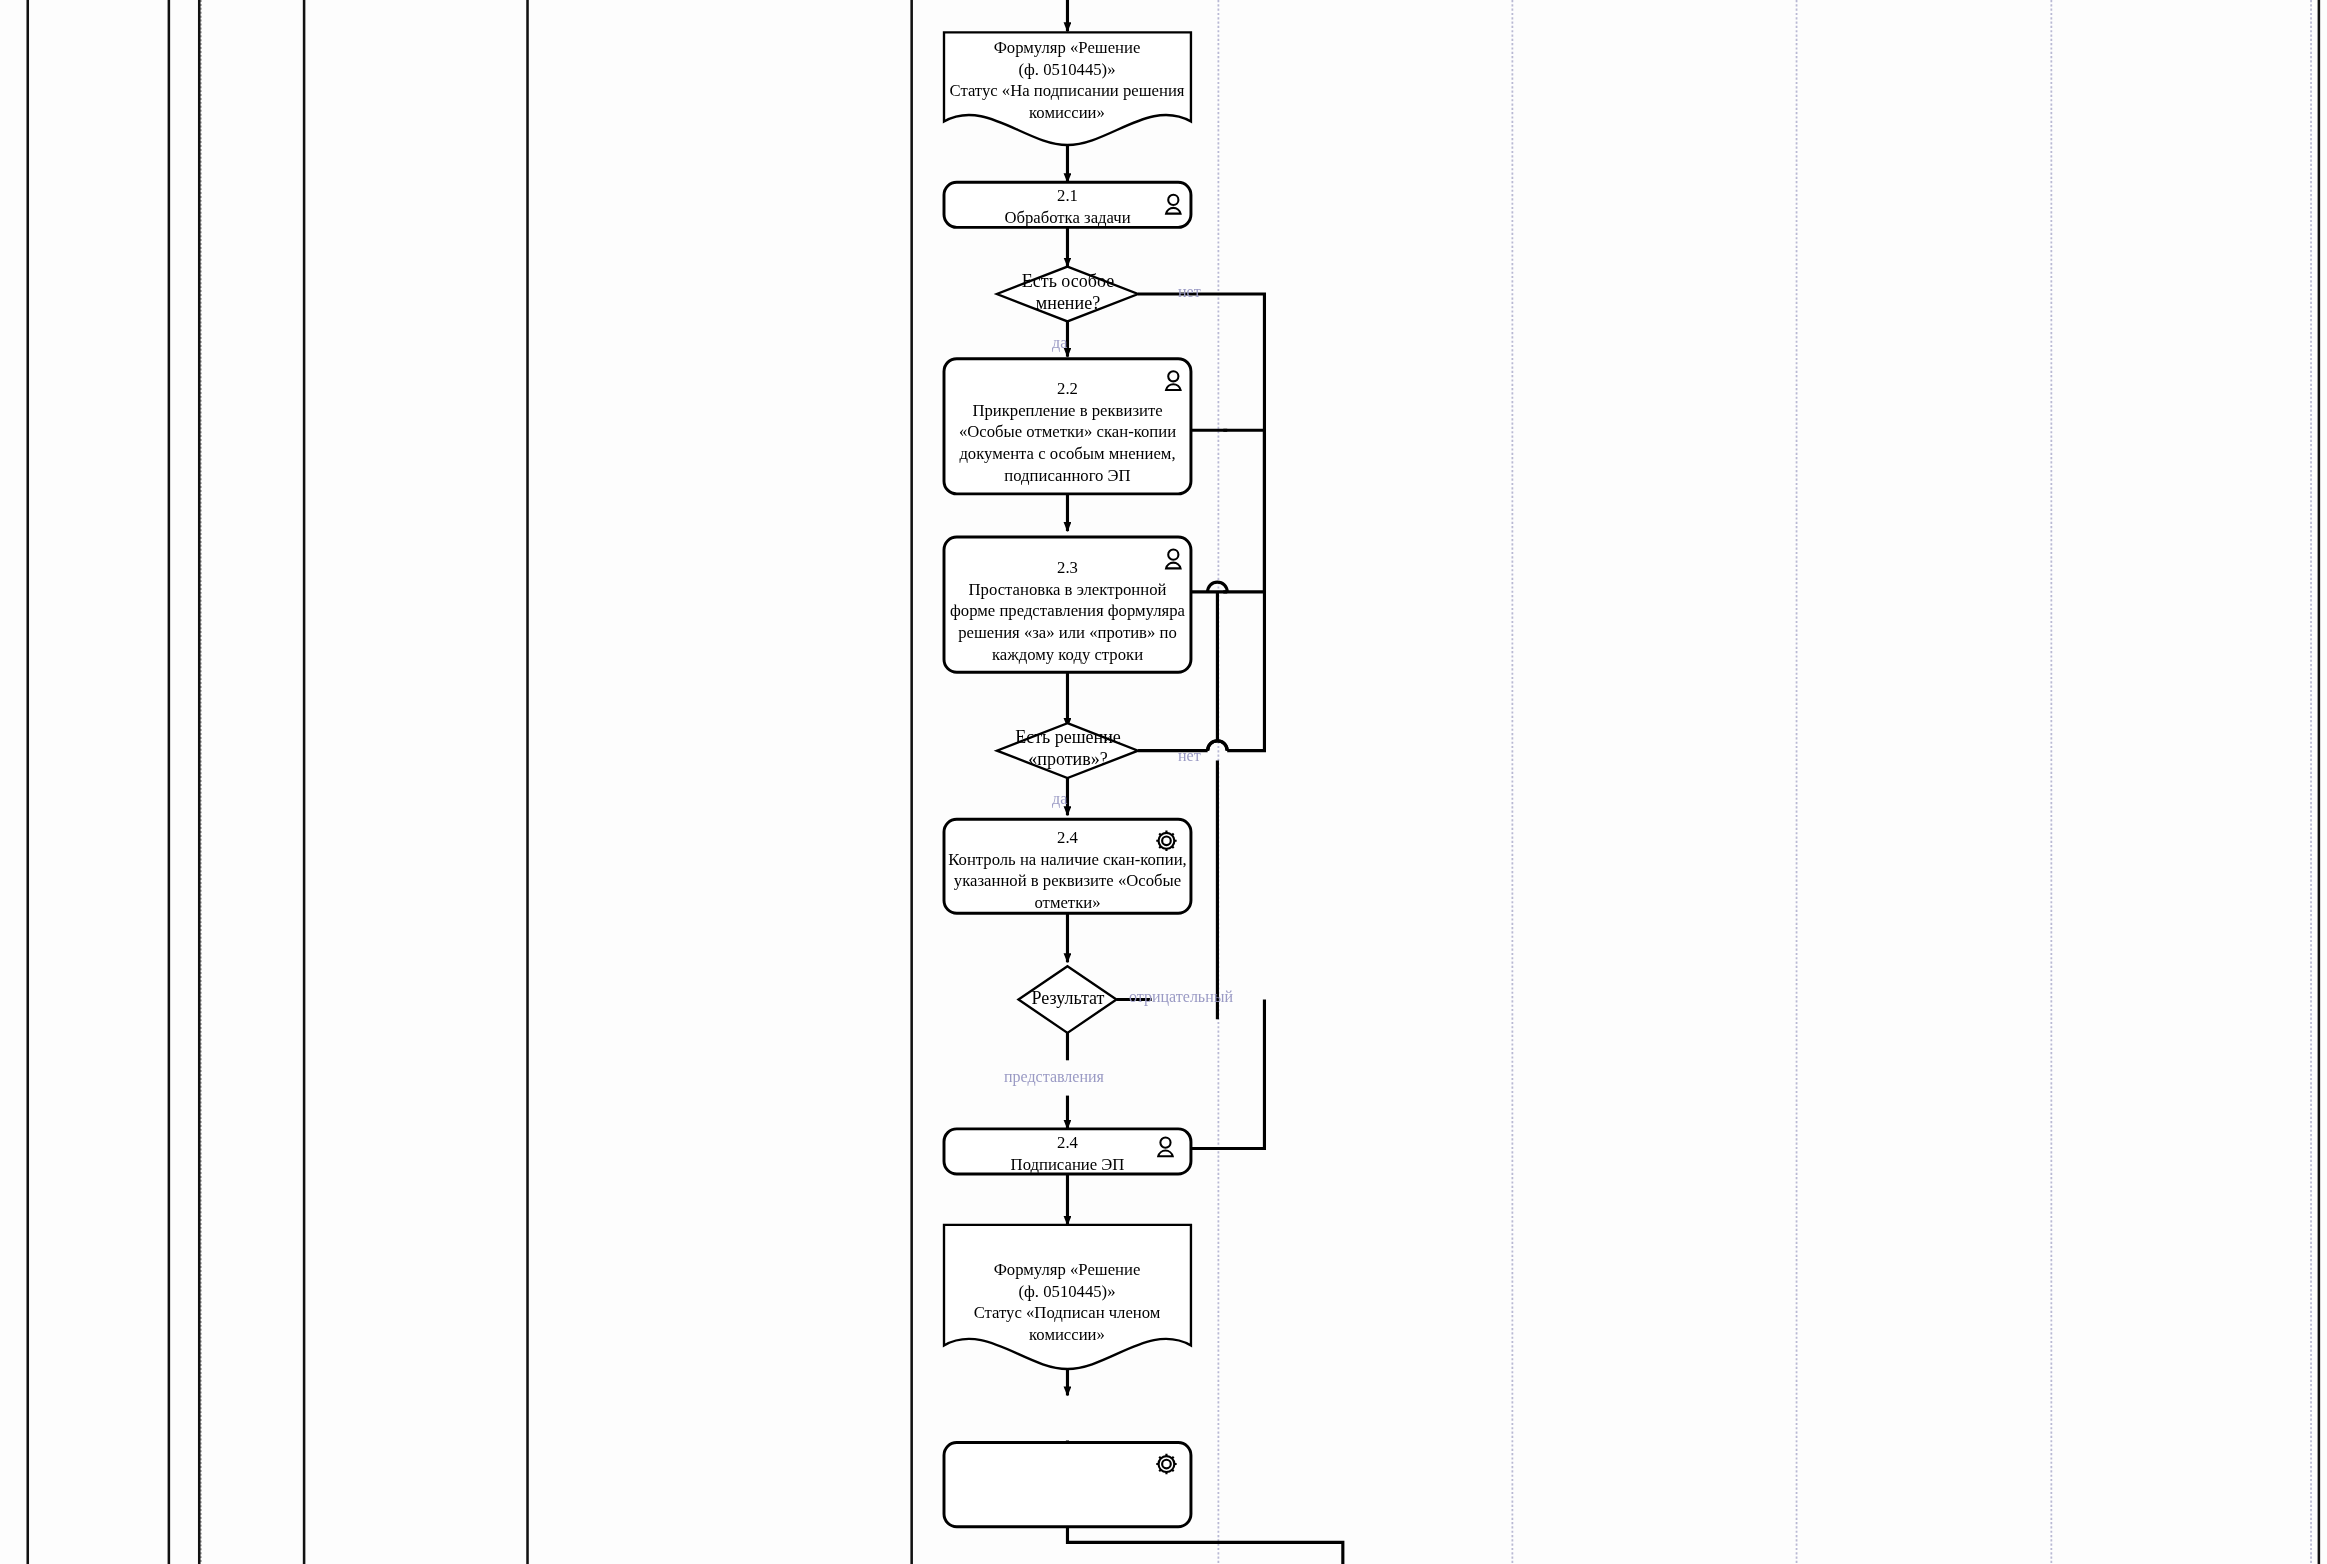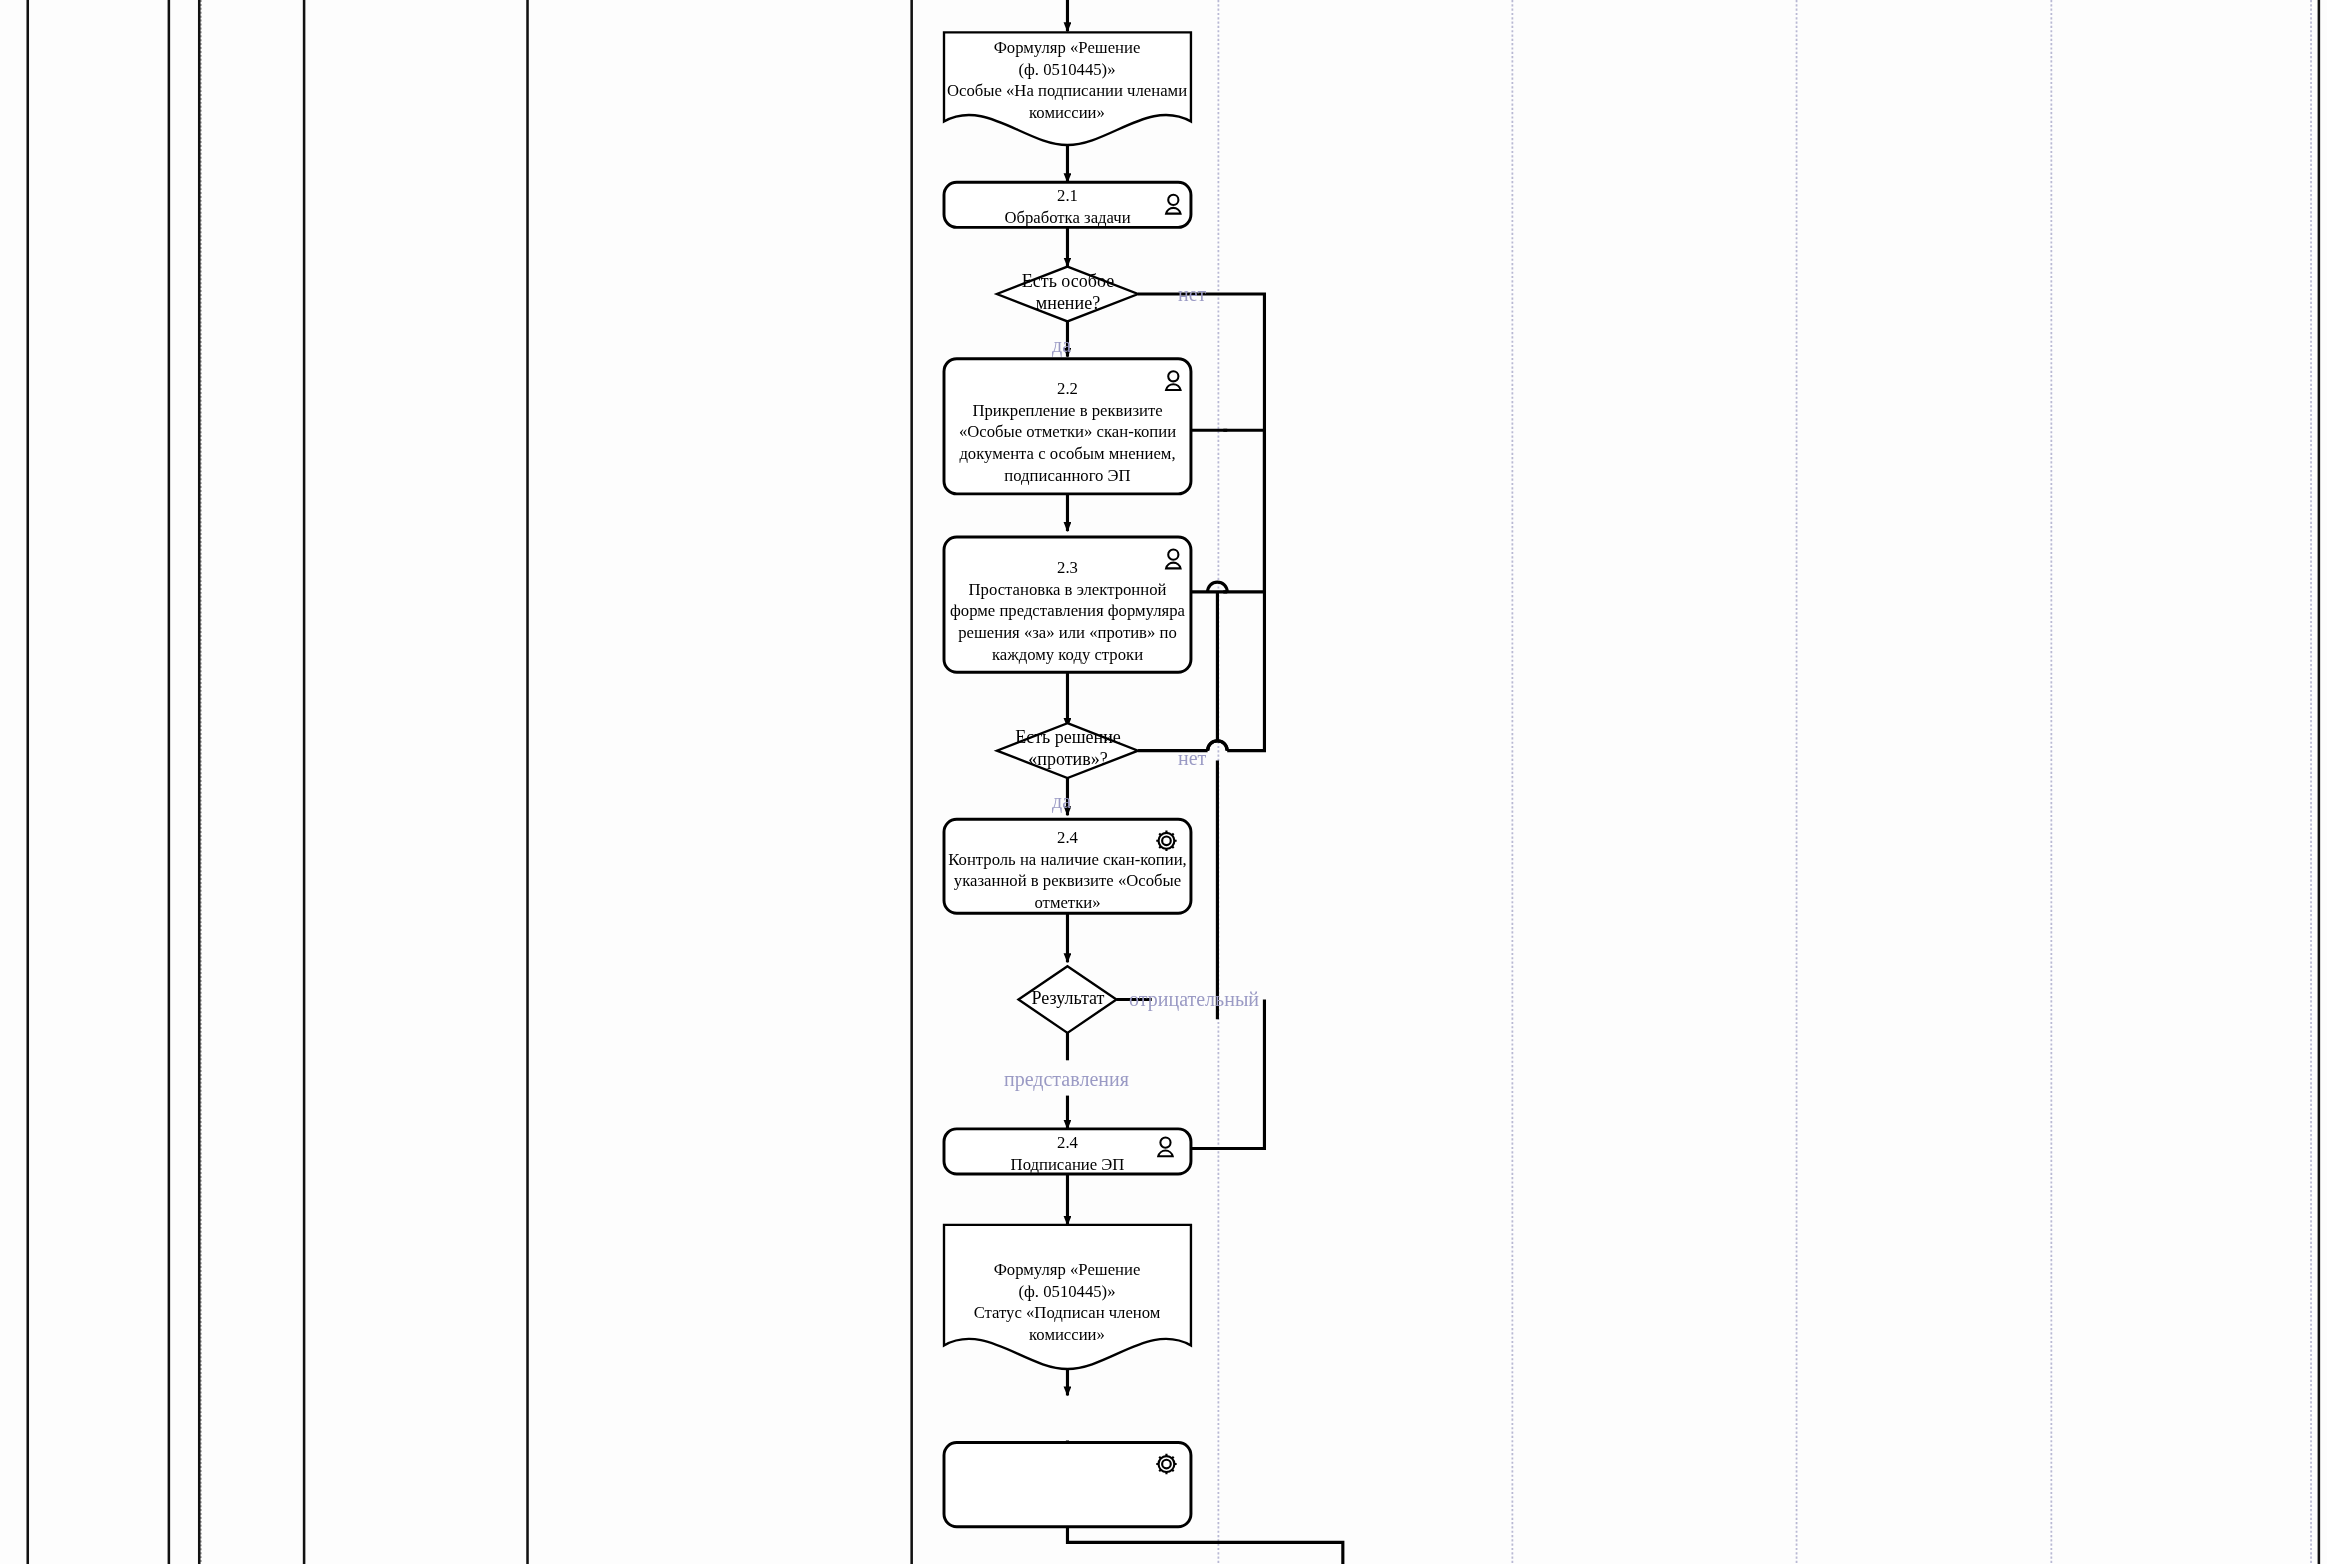--- a/index.html
+++ b/index.html
@@ -41,21 +41,21 @@
     pointer-events:none;
   }
   .nodetext .num{display:block;}
   .doc-text{font-size:16.7px;}
   .task-text{font-size:16.7px;}
   .dia-text{font-size:18px;line-height:1.22;}
 
   .edgelabel{
     position:absolute;
     color:#9a9ac4;
-    font-size:20px;
+    font-size:16px;
     font-family:"Liberation Serif","DejaVu Serif",serif;
     white-space:nowrap;
     pointer-events:none;
   }
 </style>
 </head>
 <body>
 
 <div class="wrap">
 
@@ -196,21 +196,21 @@
         <path d="M12,1.6 L12,4.6 M12,19.4 L12,22.4 M1.6,12 L4.6,12 M19.4,12 L22.4,12
                  M4.6,4.6 L6.7,6.7 M17.3,17.3 L19.4,19.4 M19.4,4.6 L17.3,6.7 M6.7,17.3 L4.6,19.4"></path>
         <circle cx="12" cy="12" r="8.1"></circle>
       </g>
     </g>
   </svg>
 
   <div class="nodetext doc-text" style="left:921px;top:37px;width:292px;">
     <span>Формуляр «Решение</span><br>
     <span>(ф. 0510445)»</span><br>
-    <span>Особые «На подписании членами</span><br>
+    <span>Статус «На подписании решения</span><br>
     <span>комиссии»</span>
   </div>
 
   <div class="nodetext task-text" style="left:944px;top:185px;width:247px;">
     <span class="num">2.1</span>
     <span>Обработка задачи</span>
   </div>
 
   <div class="nodetext dia-text" style="left:980px;top:271px;width:176px;">
     <span>Есть особое</span><br>

